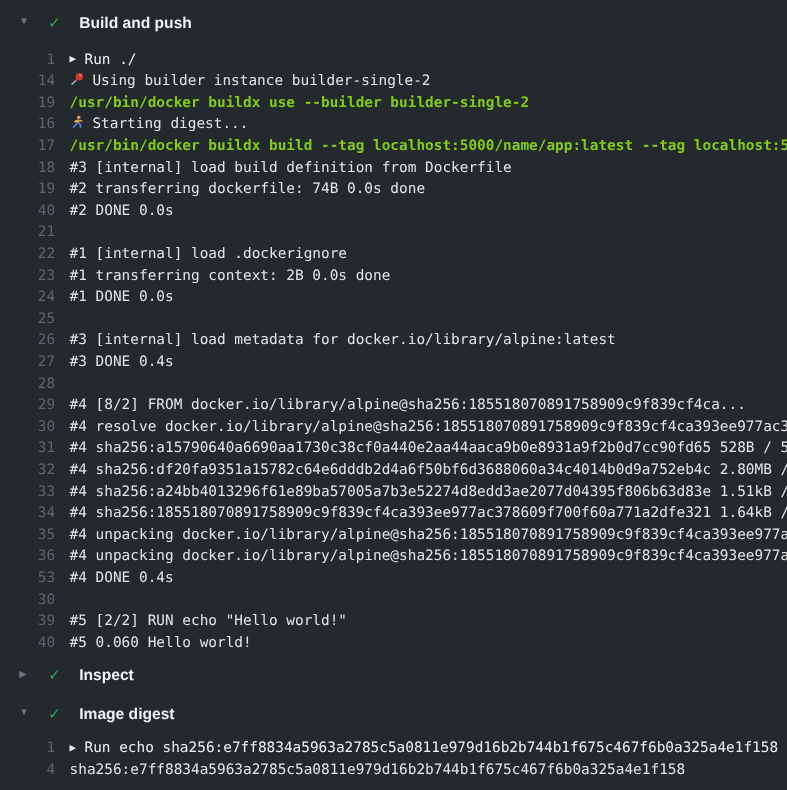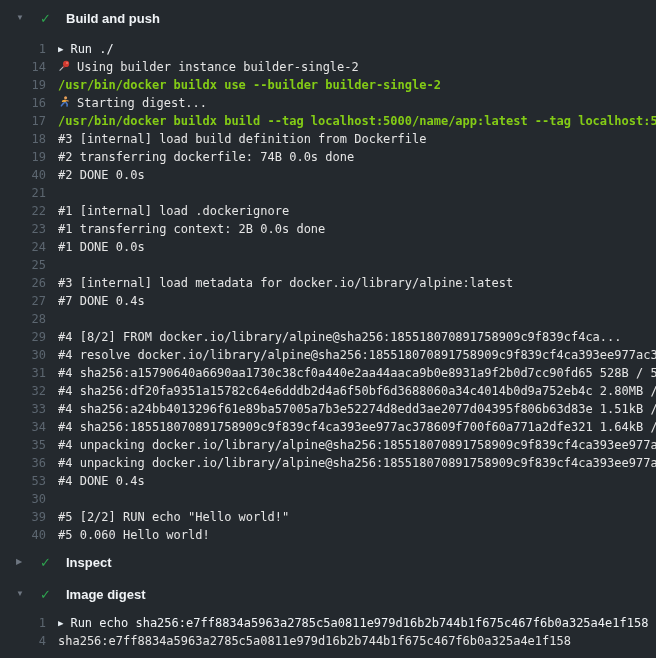--- a/index.html
+++ b/index.html
@@ -61,21 +61,21 @@
       <div class="row"><span class="num">17</span><span class="txt cmd"><span>/usr/bin/docker buildx build --tag localhost:5000/name/app:latest --tag localhost:500</span></span></div>
       <div class="row"><span class="num">18</span><span class="txt out"><span>#3 [internal] load build definition from Dockerfile</span></span></div>
       <div class="row"><span class="num">19</span><span class="txt out"><span>#2 transferring dockerfile: 74B 0.0s done</span></span></div>
       <div class="row"><span class="num">40</span><span class="txt out"><span>#2 DONE 0.0s</span></span></div>
       <div class="row"><span class="num">21</span><span class="txt out"><span></span></span></div>
       <div class="row"><span class="num">22</span><span class="txt out"><span>#1 [internal] load .dockerignore</span></span></div>
       <div class="row"><span class="num">23</span><span class="txt out"><span>#1 transferring context: 2B 0.0s done</span></span></div>
       <div class="row"><span class="num">24</span><span class="txt out"><span>#1 DONE 0.0s</span></span></div>
       <div class="row"><span class="num">25</span><span class="txt out"><span></span></span></div>
       <div class="row"><span class="num">26</span><span class="txt out"><span>#3 [internal] load metadata for docker.io/library/alpine:latest</span></span></div>
-      <div class="row"><span class="num">27</span><span class="txt out"><span>#7 DONE 0.4s</span></span></div>
+      <div class="row"><span class="num">27</span><span class="txt out"><span>#3 DONE 0.4s</span></span></div>
       <div class="row"><span class="num">28</span><span class="txt out"><span></span></span></div>
       <div class="row"><span class="num">29</span><span class="txt out"><span>#4 [8/2] FROM docker.io/library/alpine@sha256:185518070891758909c9f839cf4ca...</span></span></div>
       <div class="row"><span class="num">30</span><span class="txt out"><span>#4 resolve docker.io/library/alpine@sha256:185518070891758909c9f839cf4ca393ee977ac378</span></span></div>
       <div class="row"><span class="num">31</span><span class="txt out"><span>#4 sha256:a15790640a6690aa1730c38cf0a440e2aa44aaca9b0e8931a9f2b0d7cc90fd65 528B / 528</span></span></div>
       <div class="row"><span class="num">32</span><span class="txt out"><span>#4 sha256:df20fa9351a15782c64e6dddb2d4a6f50bf6d3688060a34c4014b0d9a752eb4c 2.80MB / 2.</span></span></div>
       <div class="row"><span class="num">33</span><span class="txt out"><span>#4 sha256:a24bb4013296f61e89ba57005a7b3e52274d8edd3ae2077d04395f806b63d83e 1.51kB / 1.</span></span></div>
       <div class="row"><span class="num">34</span><span class="txt out"><span>#4 sha256:185518070891758909c9f839cf4ca393ee977ac378609f700f60a771a2dfe321 1.64kB / 1.</span></span></div>
       <div class="row"><span class="num">35</span><span class="txt out"><span>#4 unpacking docker.io/library/alpine@sha256:185518070891758909c9f839cf4ca393ee977ac3</span></span></div>
       <div class="row"><span class="num">36</span><span class="txt out"><span>#4 unpacking docker.io/library/alpine@sha256:185518070891758909c9f839cf4ca393ee977ac3</span></span></div>
       <div class="row"><span class="num">53</span><span class="txt out"><span>#4 DONE 0.4s</span></span></div>

